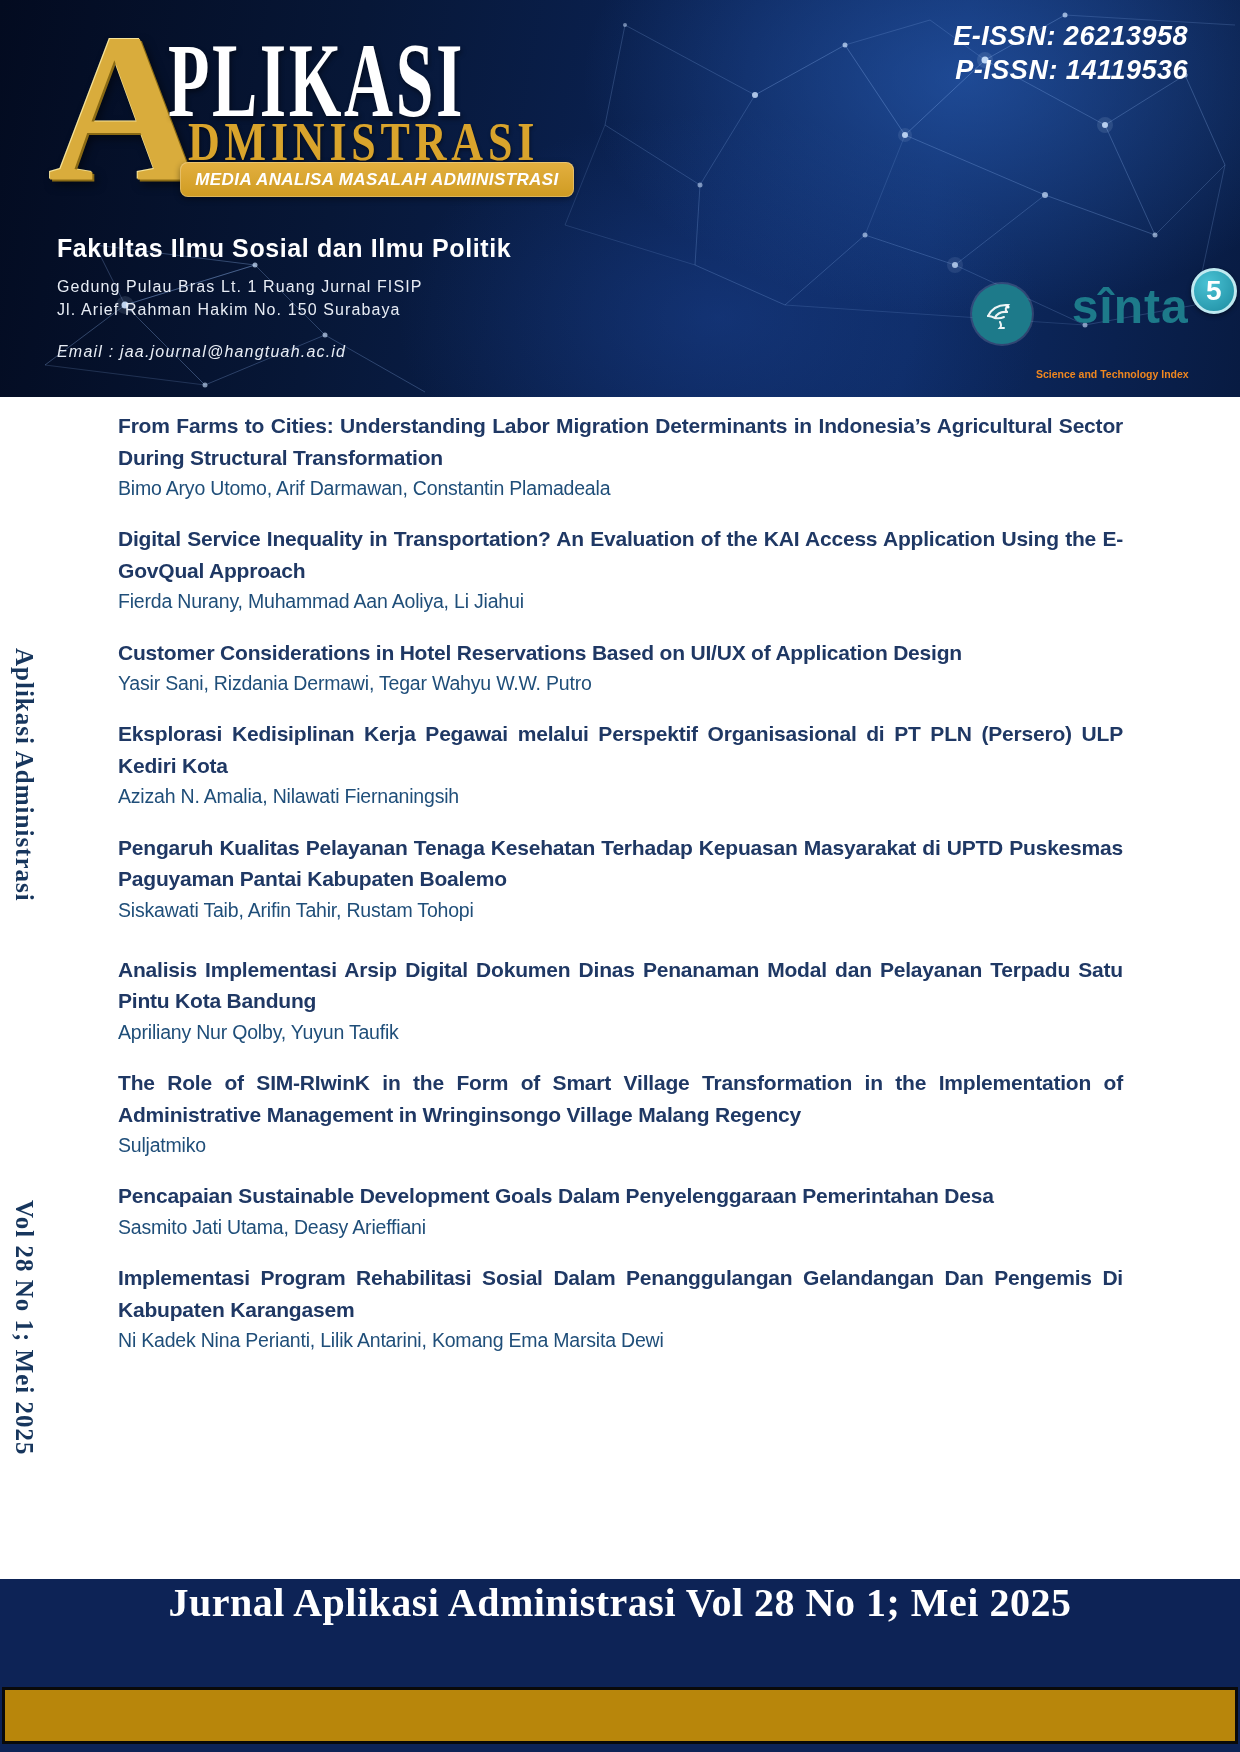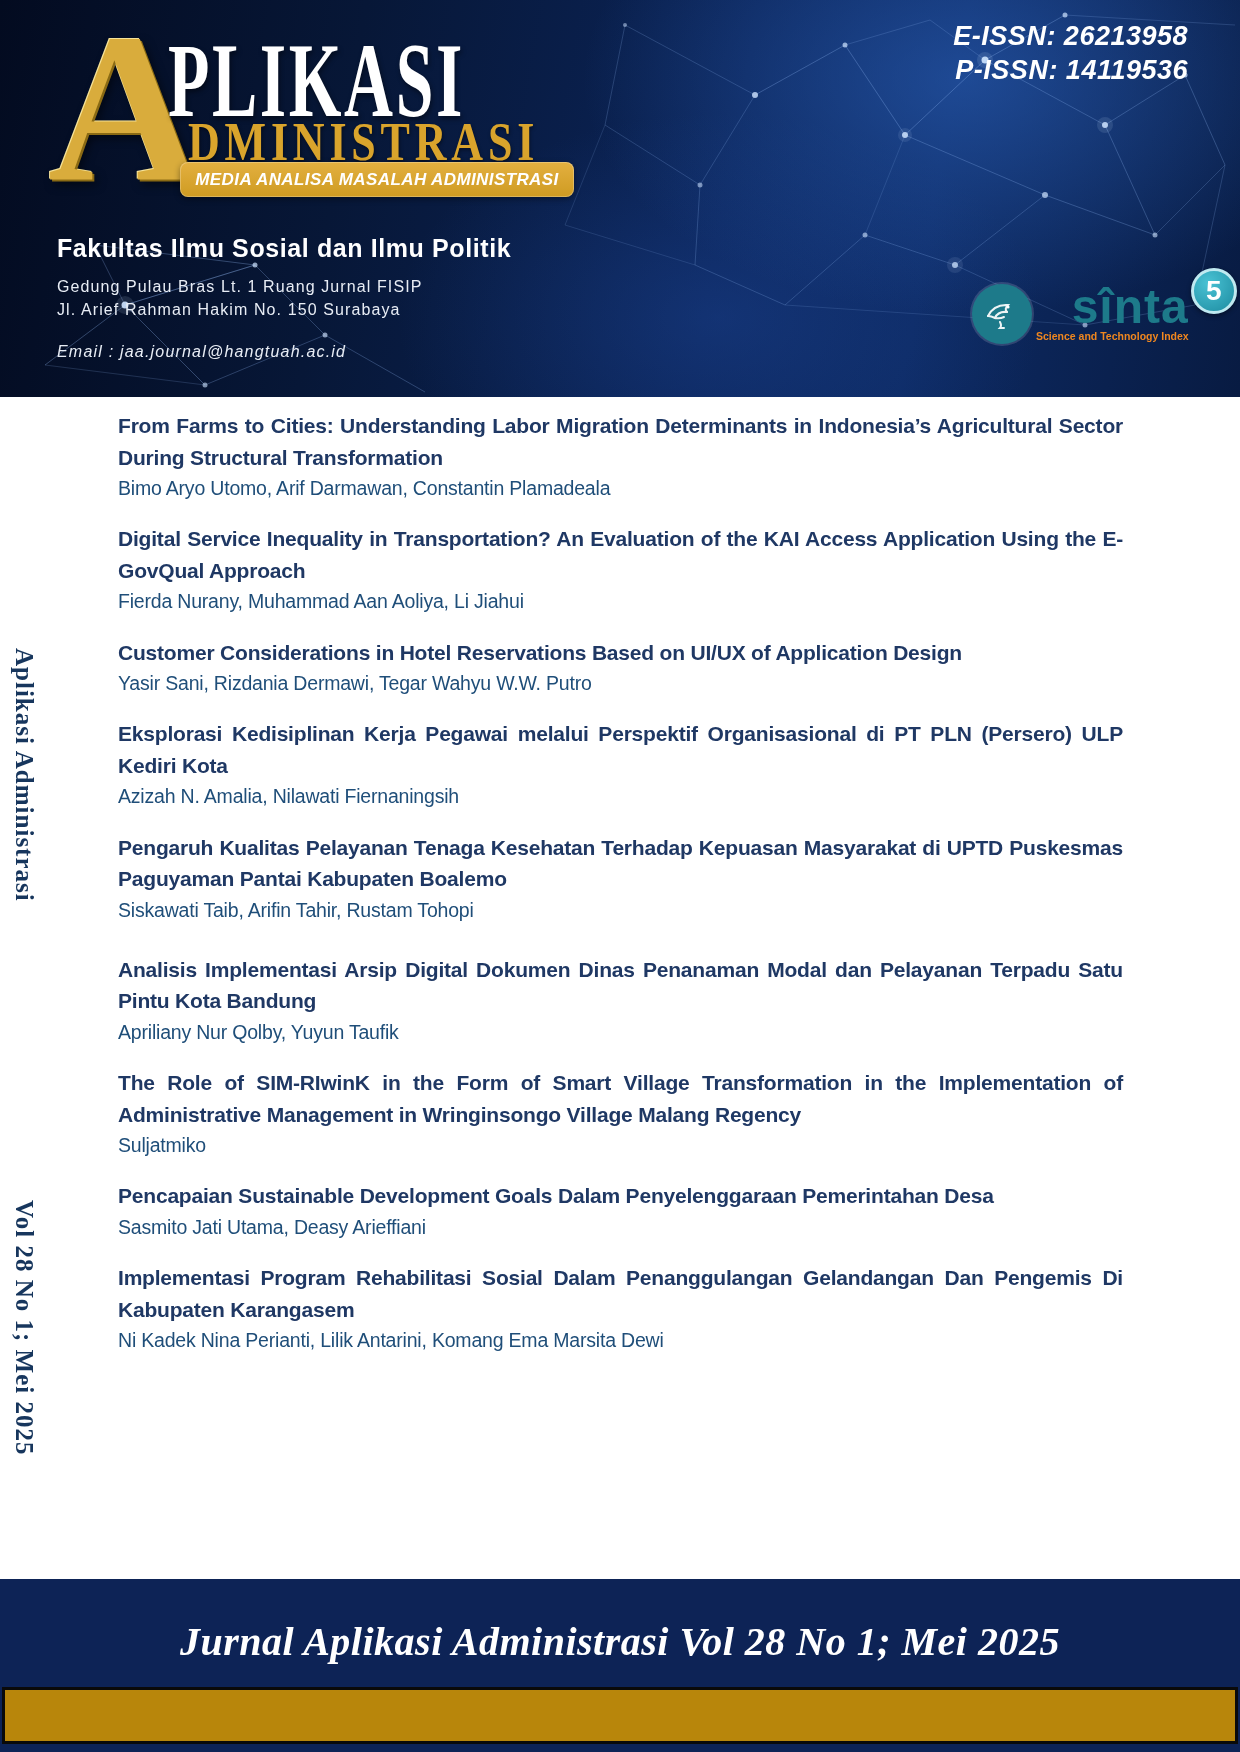--- a/index.html
+++ b/index.html
@@ -60,21 +60,21 @@
   .faculty-address { margin-top:12px; font-size:16px; line-height:1.45; letter-spacing:1.1px; color:#e8edf5; }
   .faculty-email { margin-top:22px; font-size:16px; font-style:italic; letter-spacing:1.2px; color:#e8edf5; }
 
   
   .sinta { position:absolute; left:972px; top:284px; display:flex; align-items:flex-start; }
   .sinta-disc {
     width:60px; height:60px; border-radius:50%; background:#1d7a8a;
     display:flex; align-items:center; justify-content:center; flex:0 0 auto;
     box-shadow:0 0 0 2px rgba(255,255,255,.15);
   }
-  .sinta-word-wrap { margin-left:4px; display:flex; flex-direction:column; align-items:flex-end; }
+  .sinta-word-wrap { margin-left:4px; display:flex; flex-direction:column; align-items:flex-end;gap:38px; }
   .sinta-word {
     font-family:"Liberation Sans", sans-serif; font-weight:bold;
     font-size:48px; line-height:.95; color:#1d7a8a; letter-spacing:1px;
   }
   .sinta-caption { font-size:10.5px; font-weight:bold; color:#f0871f; white-space:nowrap; margin-top:0px; }
   .sinta-badge {
     width:46px; height:46px; border-radius:50%;
     background:radial-gradient(circle at 35% 30%, #49c2d4, #1d8ba0);
     border:3px solid #bfe9f0; color:#ffffff;
     font-weight:bold; font-size:28px;
@@ -98,21 +98,21 @@
   .article { margin-bottom:21px; }
   .article:nth-child(6) { margin-top:30px; }
   .article-title {
     font-size:21px; font-weight:bold; line-height:1.5; color:#1f3864;
     text-align:justify; letter-spacing:-0.2px;
   }
   .article-authors { font-size:19.5px; line-height:1.45; color:#1f4e79; margin-top:1px; letter-spacing:-0.2px; }
 
   
   .footer { position:absolute; left:0; top:1579px; width:1240px; height:173px; background:#0d2356; }
-  .footer-text-band { height:124px; display:flex; align-items:center; justify-content:center;font-style:italic; }
+  .footer-text-band { height:124px; display:flex; justify-content:center; }
   .footer-text {
     font-family:"Liberation Serif", serif; font-weight:bold;
     font-size:40px; color:#ffffff; letter-spacing:.5px;
   }
   .footer-gold-bar {
     position:absolute; left:2px; right:2px; top:108px; height:57px;
     background:#b8860b; border:3px solid #0a0a0a;
   }
 </style>
 </head>

